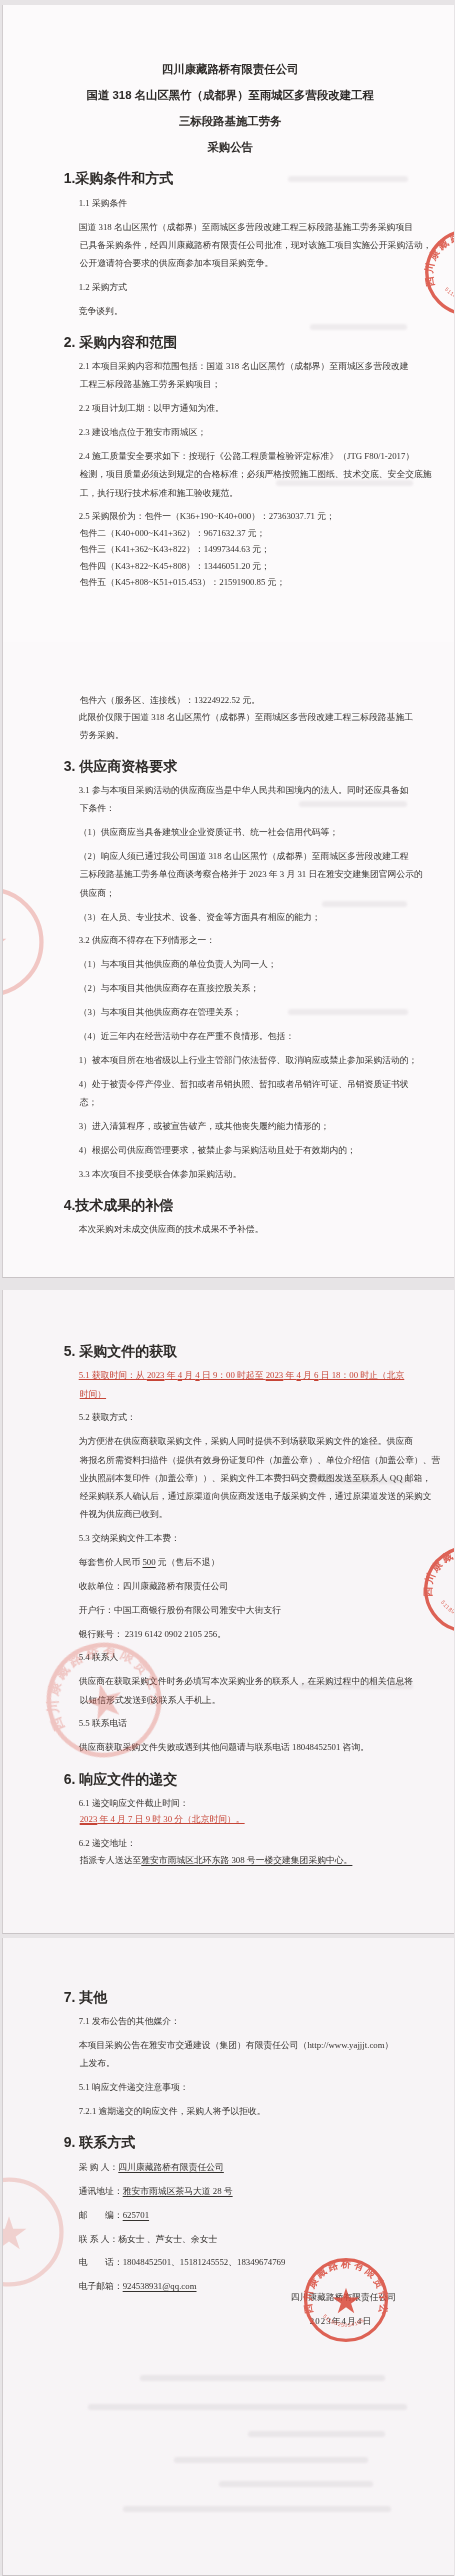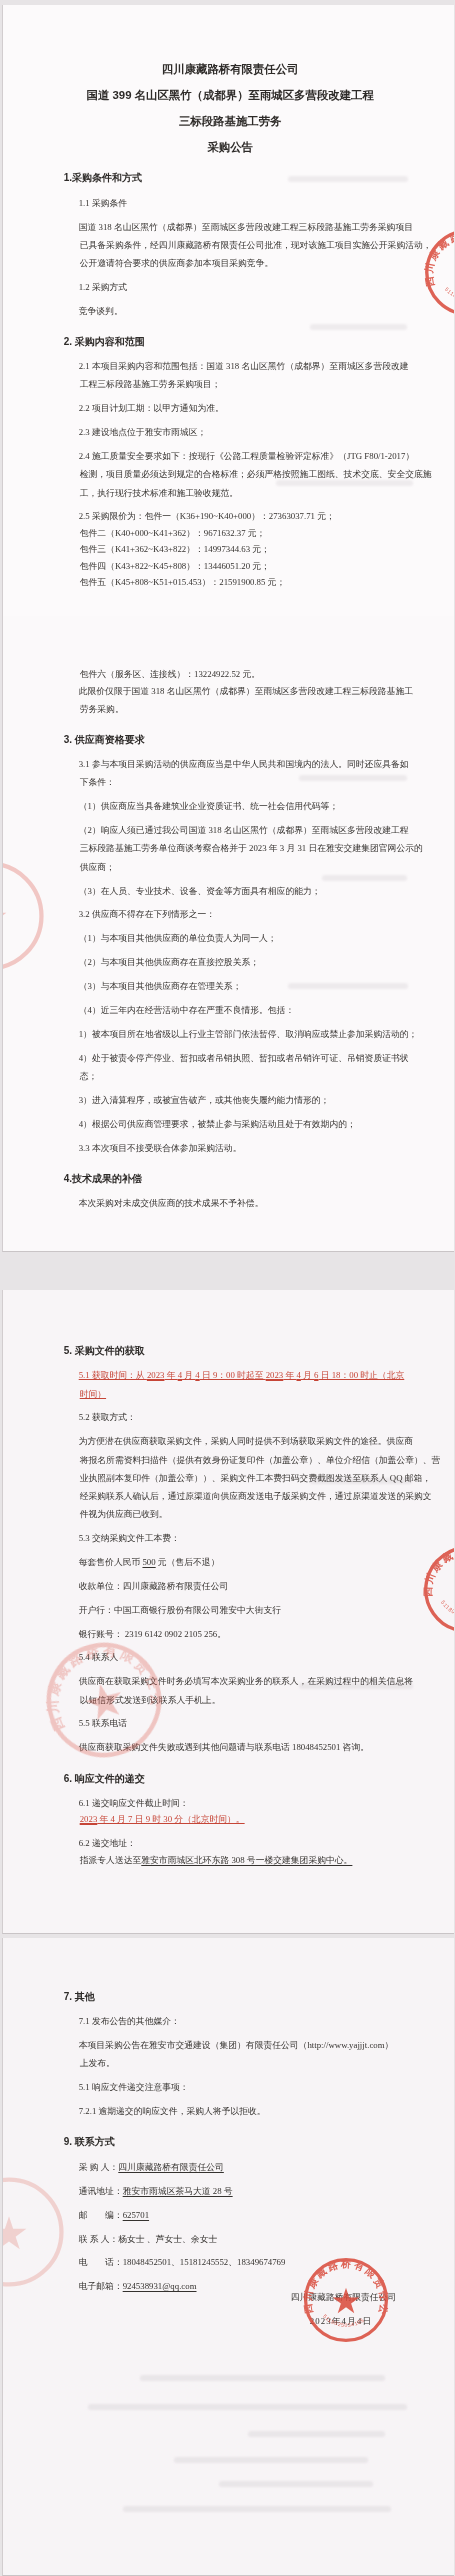--- a/index.html
+++ b/index.html
@@ -7,41 +7,41 @@
     width:456px;height:2576px;position:relative;overflow:hidden;
     background:#e7e4e6;
     font-family:"Liberation Serif","DejaVu Serif",serif;
   }
   .page{
     position:absolute;left:1.7px;width:452px;overflow:hidden;
     border-left:0.6px solid #d2cdcf;border-bottom:0.6px solid #c9c4c6;
     box-sizing:border-box;
   }
   #page1{top:4.6px;height:641px;background:#fcfafb;}
-  #page2{top:616px;height:636px;background:#fbf9fa;}
+  #page2{top:642px;height:636px;background:#fbf9fa;}
   #page3{top:1290px;height:644px;background:#f8f5f7;}
   #page4{top:1938px;height:638px;background:#f7f4f6;}
   .content{padding:0 28.5px 0 61px;}
   #page1 .content{padding-top:55px;}
   #page2 .content{padding-top:50px;}
   #page3 .content{padding-top:52px;}
   #page4 .content{padding-top:50px;}
   .ln{
     font-size:8.8px;line-height:16.5px;color:#35322f;
     white-space:nowrap;margin:7.4px 0 0 0;
   }
   .content > .ln:first-child{margin-top:0;}
   .ln.title{
     font-family:"Liberation Sans","DejaVu Sans",sans-serif;font-weight:700;
     font-size:11.4px;line-height:18px;text-align:center;margin-top:8px;color:#2e2b29;
     padding-right:28.5px;
   }
   .ln.h{
     font-family:"Liberation Sans","DejaVu Sans",sans-serif;font-weight:700;
-    font-size:10px;line-height:18px;margin-top:13.7px;color:#2e2b29;
+    font-size:14px;line-height:18px;margin-top:13.7px;color:#2e2b29;
   }
   .ln.sub,.ln.ind{padding-left:15px;}
   .ln.flush{margin-top:1.7px;padding-left:16px;}
   .ln.gap{margin-top:0;}
   .ln.red{color:#c64537;text-decoration:underline;}
   .ln .u{text-decoration:underline;text-underline-offset:2.3px;}
   .ln .b{font-weight:400;}
   
   .seal{position:absolute;color:#d9493a;opacity:.85;}
   .seal svg{width:100%;height:100%;}
@@ -59,21 +59,21 @@
     position:absolute;height:6.3px;border-radius:2.8px;
     background:rgba(118,110,114,.10);filter:blur(0.9px);
   }
 </style>
 </head>
 <body>
 
 <div class="page" id="page1">
   <div class="content">
       <div class="ln title"><span>四川康藏路桥有限责任公司</span></div>
-      <div class="ln title"><span>国道 399 名山区黑竹（成都界）至雨城区多营段改建工程</span></div>
+      <div class="ln title"><span>国道 318 名山区黑竹（成都界）至雨城区多营段改建工程</span></div>
       <div class="ln title"><span>三标段路基施工劳务</span></div>
       <div class="ln title"><span>采购公告</span></div>
       <div class="ln h"><span>1.采购条件和方式</span></div>
       <div class="ln sub"><span>1.1 采购条件</span></div>
       <div class="ln ind"><span>国道 318 名山区黑竹（成都界）至雨城区多营段改建工程三标段路基施工劳务采购项目</span></div>
       <div class="ln flush"><span>已具备采购条件，经四川康藏路桥有限责任公司批准，现对该施工项目实施公开采购活动，</span></div>
       <div class="ln flush"><span>公开邀请符合要求的供应商参加本项目采购竞争。</span></div>
       <div class="ln sub"><span>1.2 采购方式</span></div>
       <div class="ln ind"><span>竞争谈判。</span></div>
       <div class="ln h"><span>2. 采购内容和范围</span></div>

